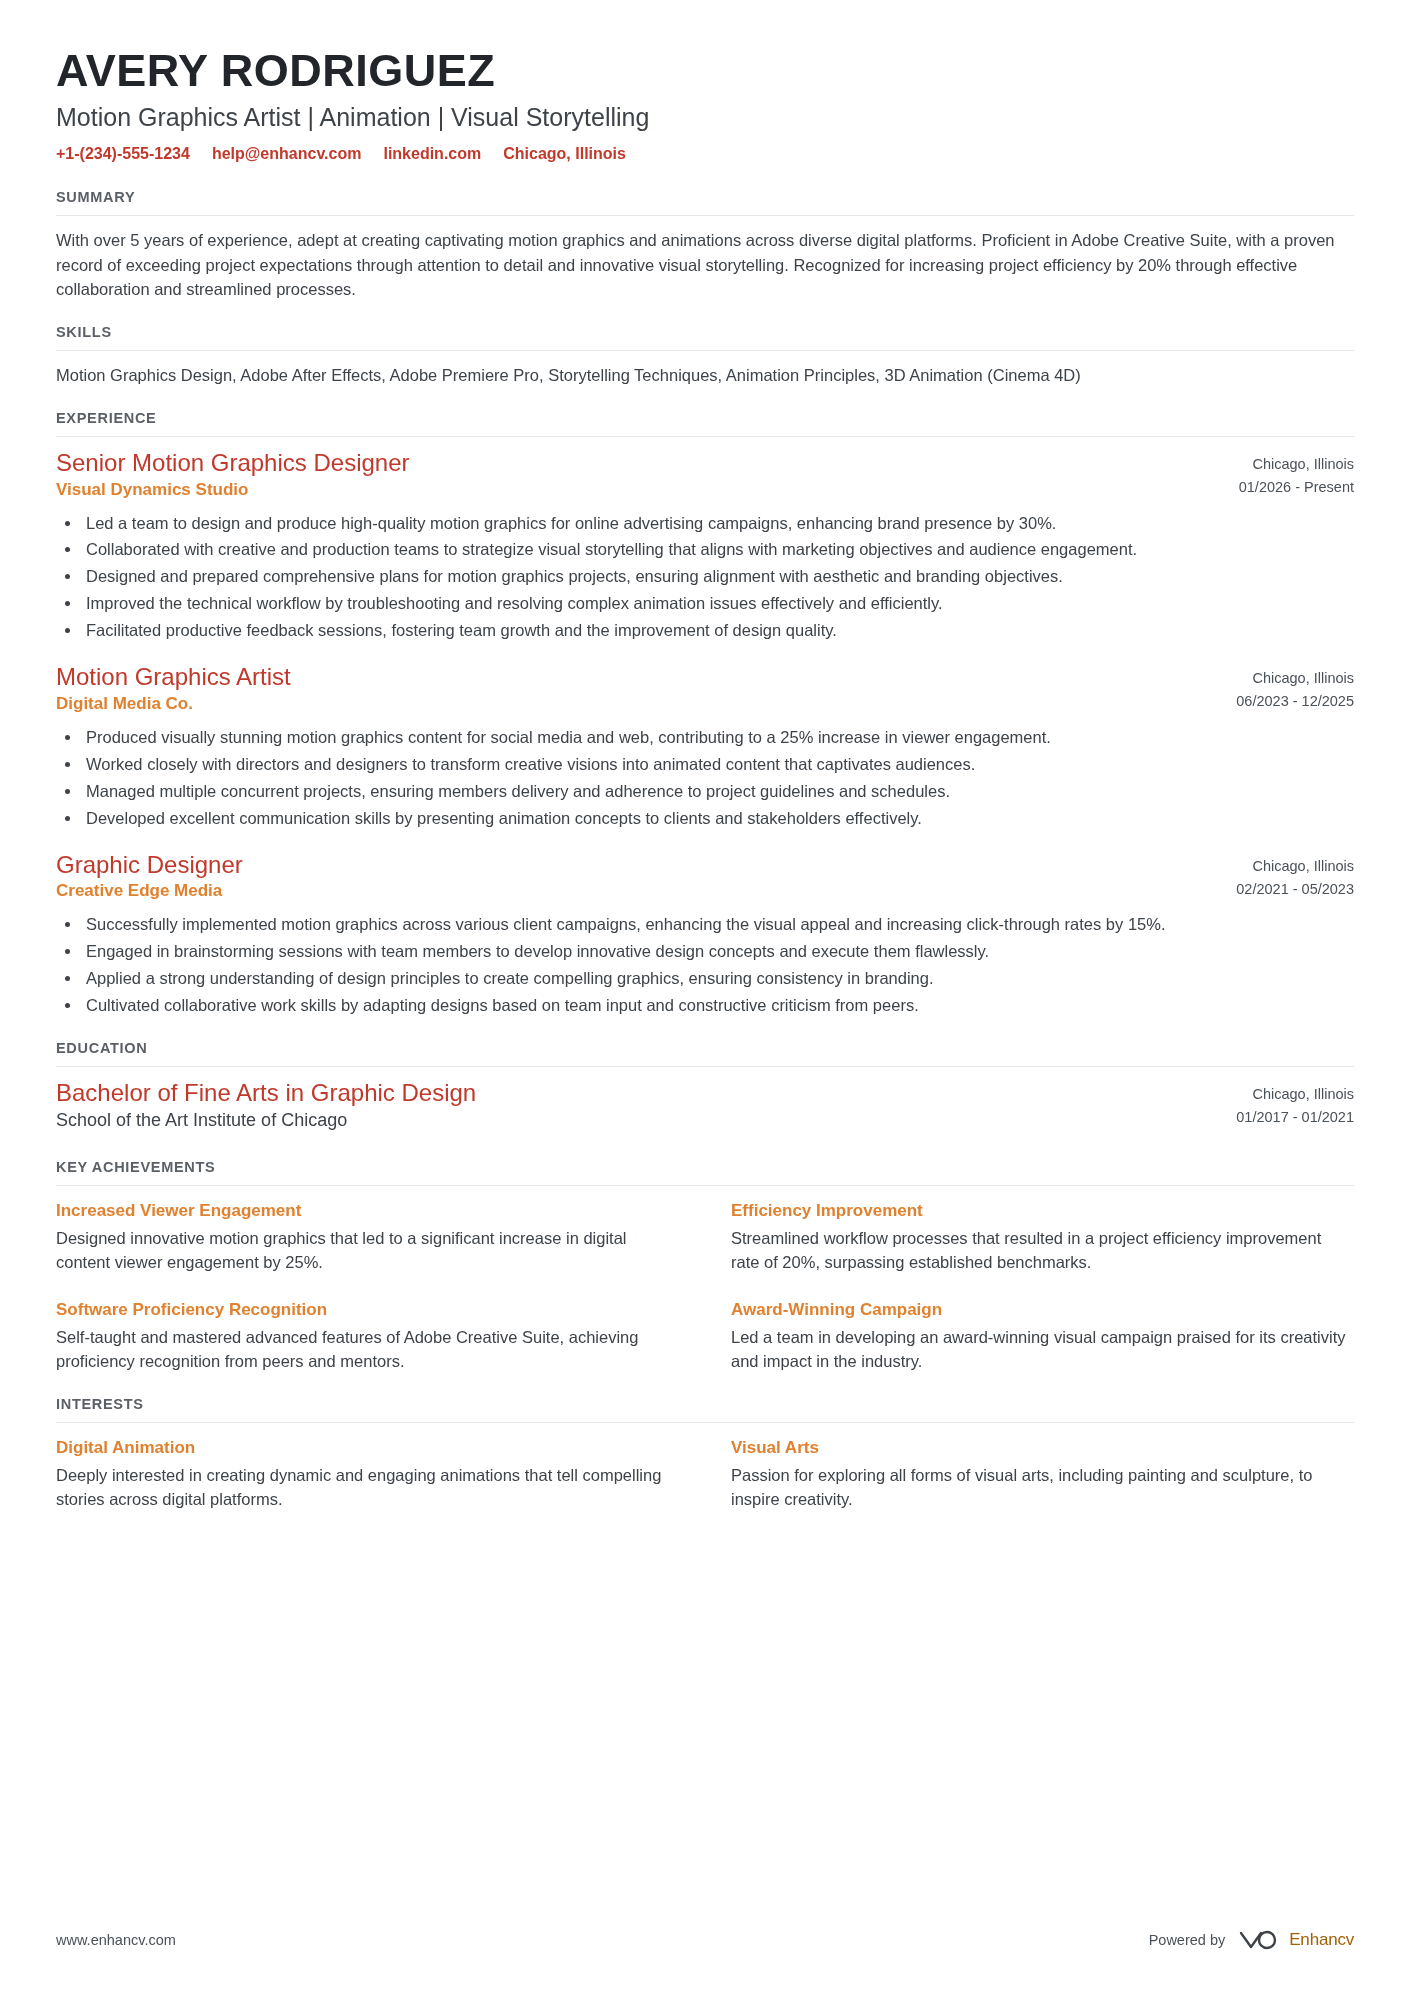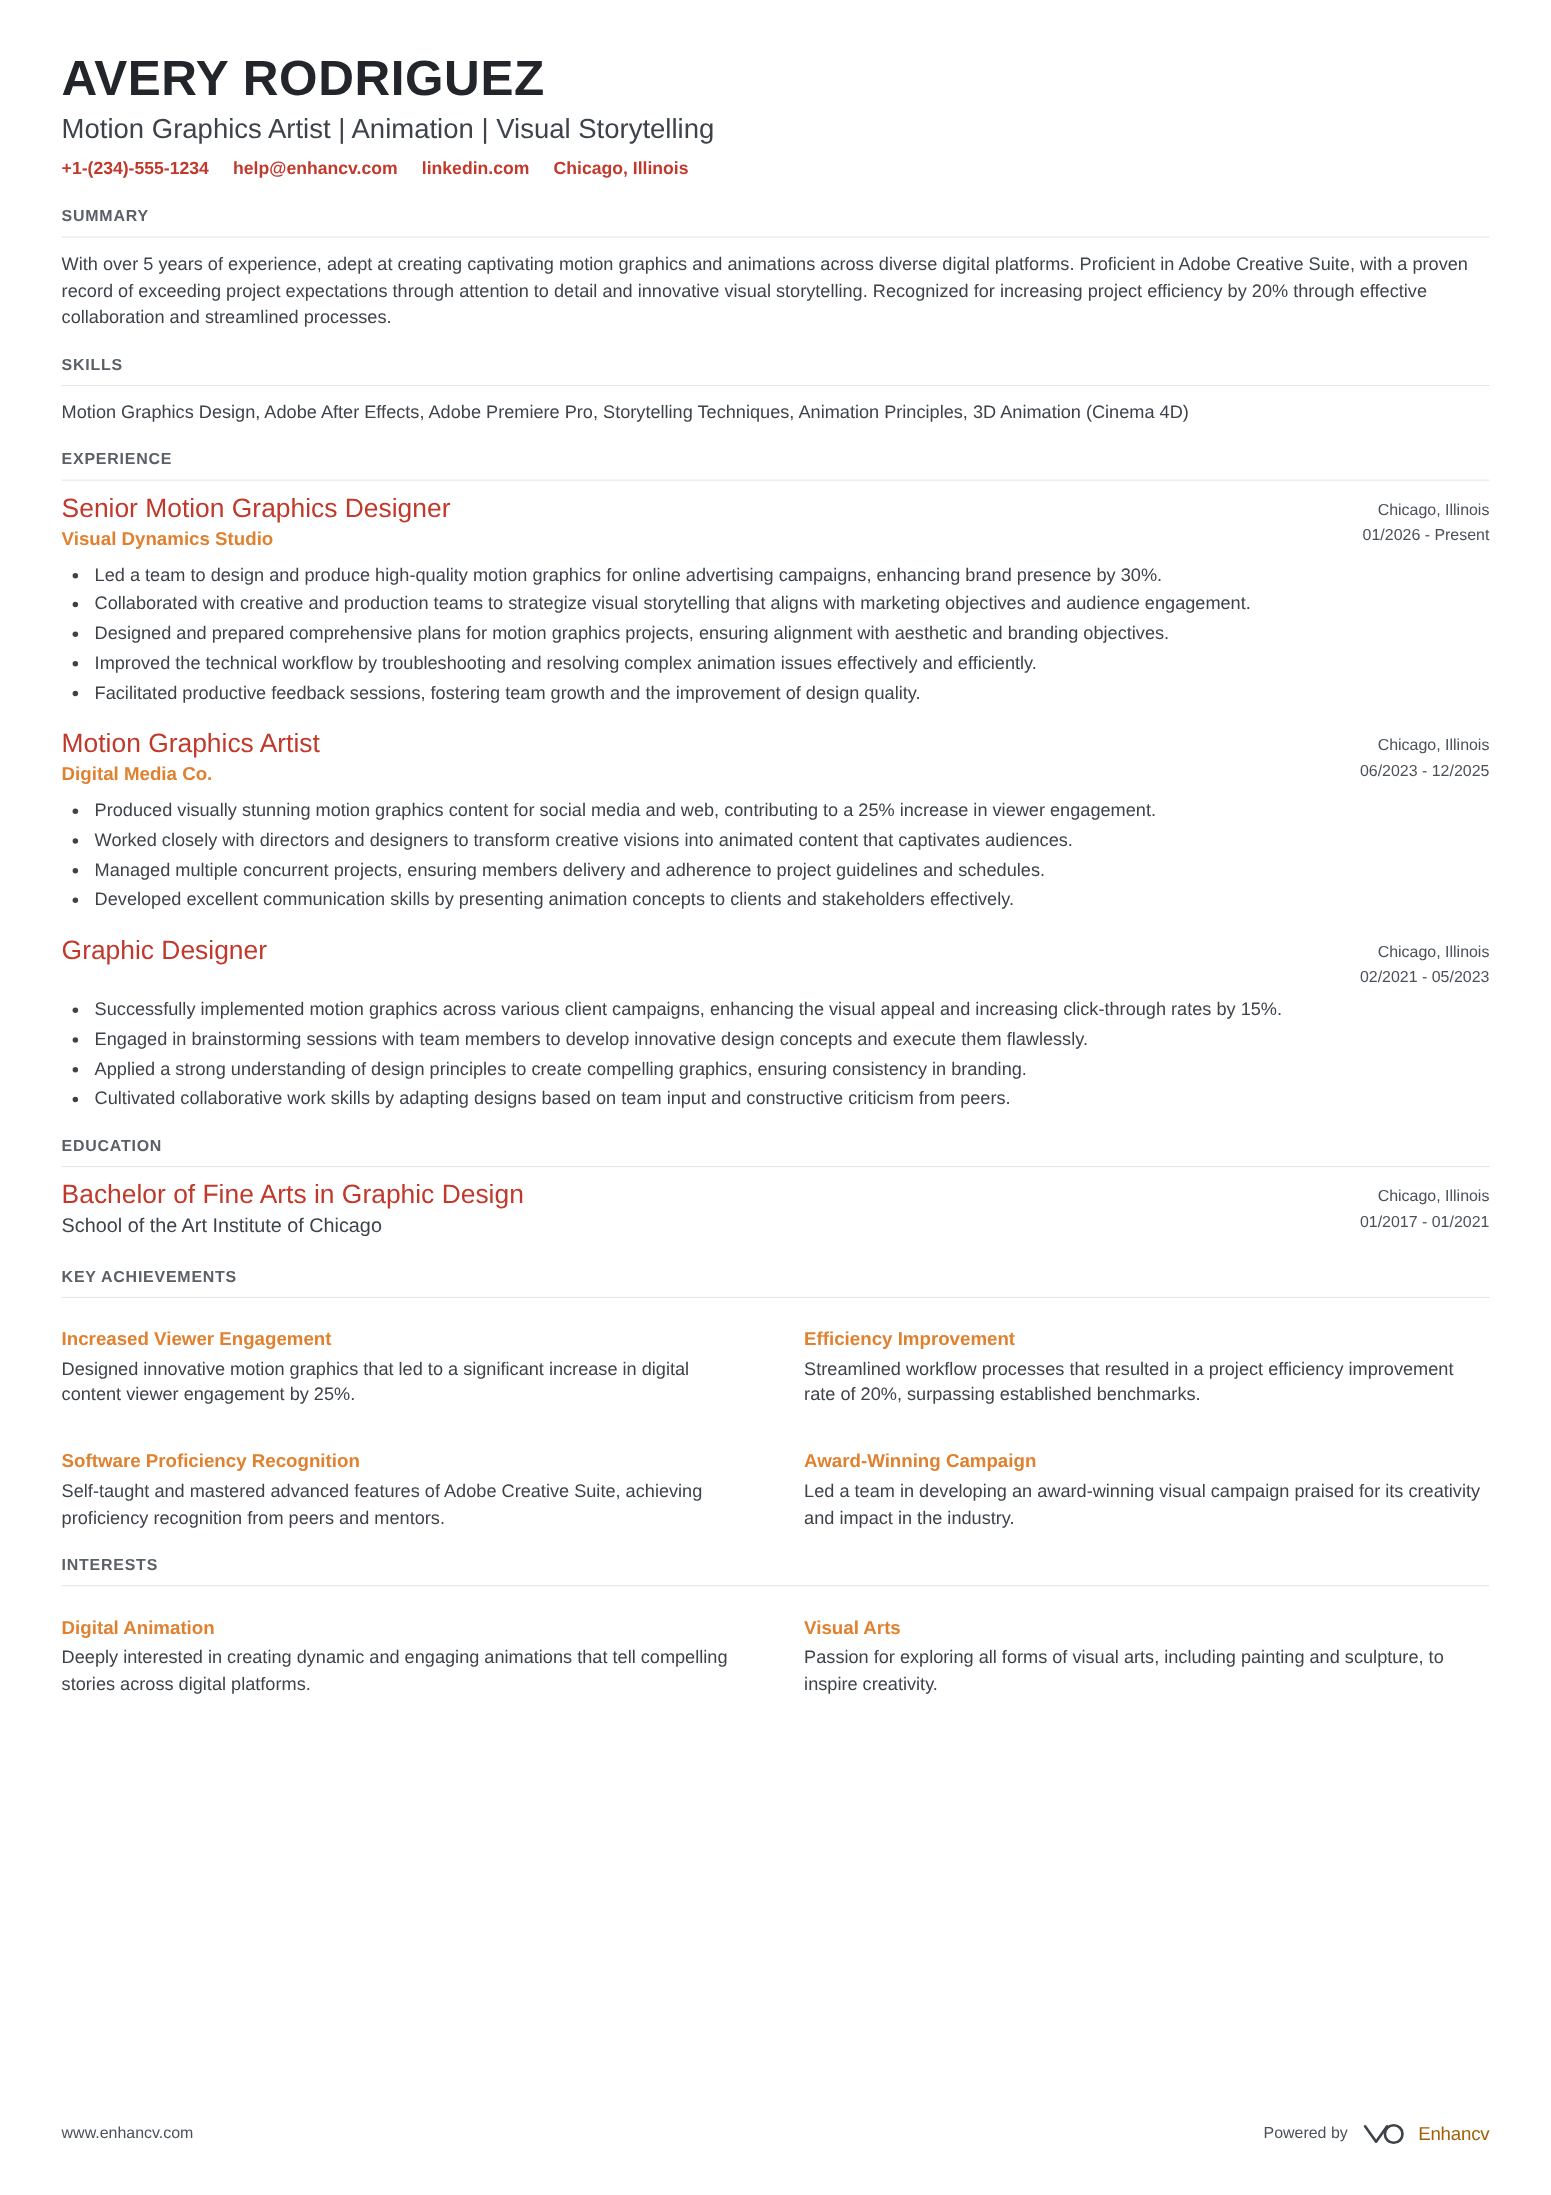--- a/index.html
+++ b/index.html
@@ -120,21 +120,21 @@
     display: flex;
     flex-wrap: wrap;
     column-gap: 52px;
     row-gap: 22px;
   }
   .col-item { width: calc(50% - 26px); }
   .col-title {
     font-size: 17px;
     font-weight: bold;
     color: #e0812f;
-    margin: 16px 0 6px 0;
+    margin: 3px 0 6px 0;
   }
   .col-text {
     font-size: 16.5px;
     line-height: 1.45;
     color: #3d4349;
   }
 
   
   .footer {
     position: absolute;
@@ -227,20 +227,21 @@
         <li>Worked closely with directors and designers to transform creative visions into animated content that captivates audiences.</li>
         <li>Managed multiple concurrent projects, ensuring members delivery and adherence to project guidelines and schedules.</li>
         <li>Developed excellent communication skills by presenting animation concepts to clients and stakeholders effectively.</li>
       </ul>
     </div>
 
     <div class="entry">
       <div class="entry-head">
         <div class="entry-left">
           <div class="entry-title red">Graphic Designer</div>
+          <div class="entry-sub">Creative Edge Media</div>
         </div>
         <div class="entry-right">
           <div>Chicago, Illinois</div>
           <div>02/2021 - 05/2023</div>
         </div>
       </div>
       <ul class="bullets">
         <li>Successfully implemented motion graphics across various client campaigns, enhancing the visual appeal and increasing click-through rates by 15%.</li>
         <li>Engaged in brainstorming sessions with team members to develop innovative design concepts and execute them flawlessly.</li>
         <li>Applied a strong understanding of design principles to create compelling graphics, ensuring consistency in branding.</li>

